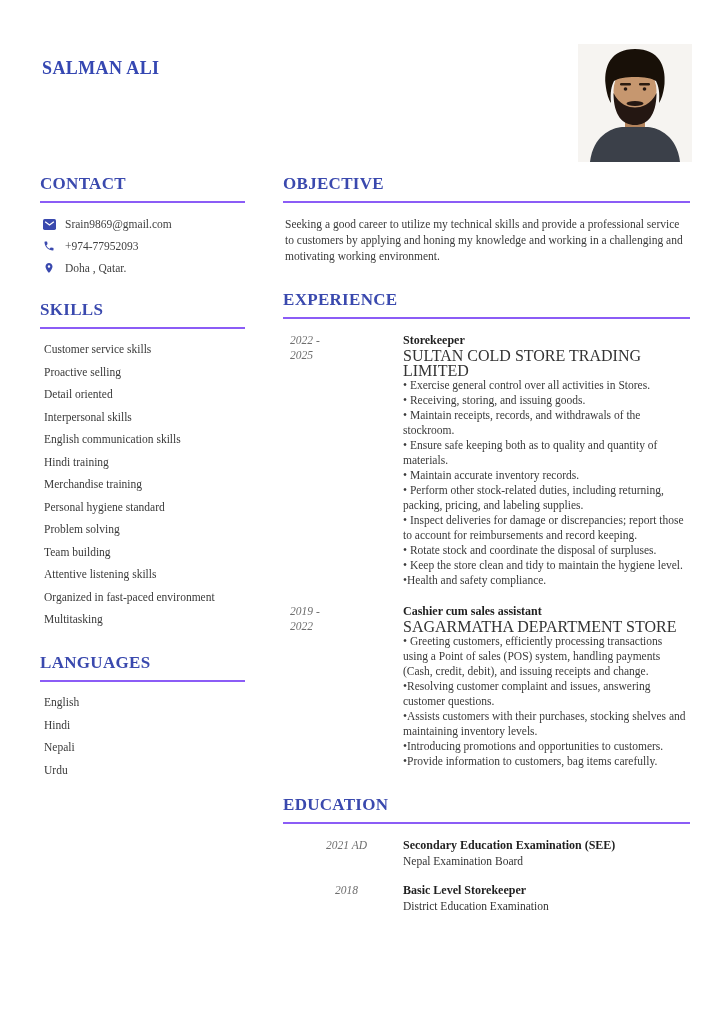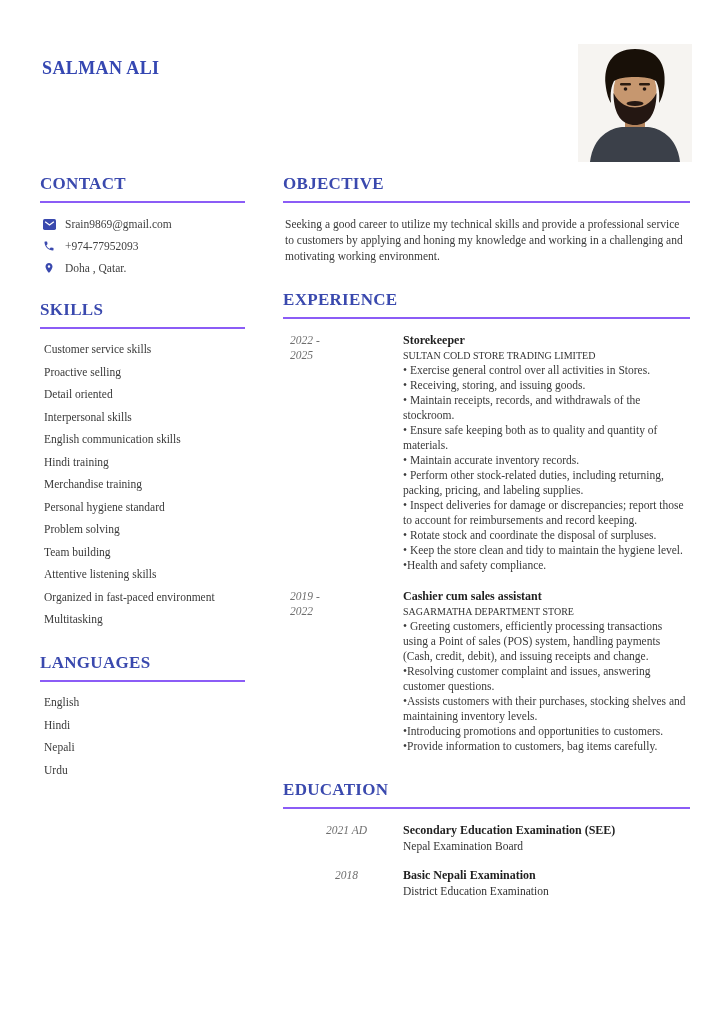--- a/index.html
+++ b/index.html
@@ -33,21 +33,21 @@
   .plain-list li { margin:0 18px 7.5px 4px; font-size:11.5px; line-height:15px; color:#3a3a3a; }
   
   .objective-text { margin:13px 0 0 2px; font-size:11.5px; line-height:16px; color:#3a3a3a; }
   
   .xp-list { margin-top:0; }
   .xp { display:flex; margin:14px 0 16px 0; }
   .xp-date { width:120px; flex:none; padding-left:7px; box-sizing:border-box;
              font-style:italic; font-size:11.5px; line-height:15px; color:#6e6e6e; }
   .xp-body { flex:1; min-width:0; }
   .xp-title { font-size:12px; font-weight:700; color:#1f1f1f; line-height:15px; }
-  .xp-company { font-size:10px; color:#333333; line-height:15px; }
+  .xp-company { font-size:16px; color:#333333; line-height:15px; }
   .bullet { font-size:11.5px; line-height:15px; color:#3a3a3a; }
   
   .edu { display:flex; margin:14px 0 10px 0; }
   .edu-date { width:120px; flex:none; padding-left:7px; box-sizing:border-box;
               font-style:italic; font-size:11.5px; color:#6e6e6e; line-height:15px;text-align:center; }
   .edu-degree { font-size:12px; font-weight:700; color:#1f1f1f; line-height:15px; }
   .edu-inst { font-size:11.5px; color:#333333; line-height:16px; }
 </style>
 </head>
 <body>
@@ -204,21 +204,21 @@
         <div class="edu">
               <div class="edu-date">2021 AD</div>
               <div class="edu-body">
                 <div class="edu-degree">Secondary Education Examination (SEE)</div>
                 <div class="edu-inst">Nepal Examination Board</div>
               </div>
             </div>
             <div class="edu">
               <div class="edu-date">2018</div>
               <div class="edu-body">
-                <div class="edu-degree">Basic Nepali Examination</div>
+                <div class="edu-degree">Basic Level Storekeeper</div>
                 <div class="edu-inst">District Education Examination</div>
               </div>
             </div>
           </div>
       </section>
 
     </main>
   </div>
 </div>
 

